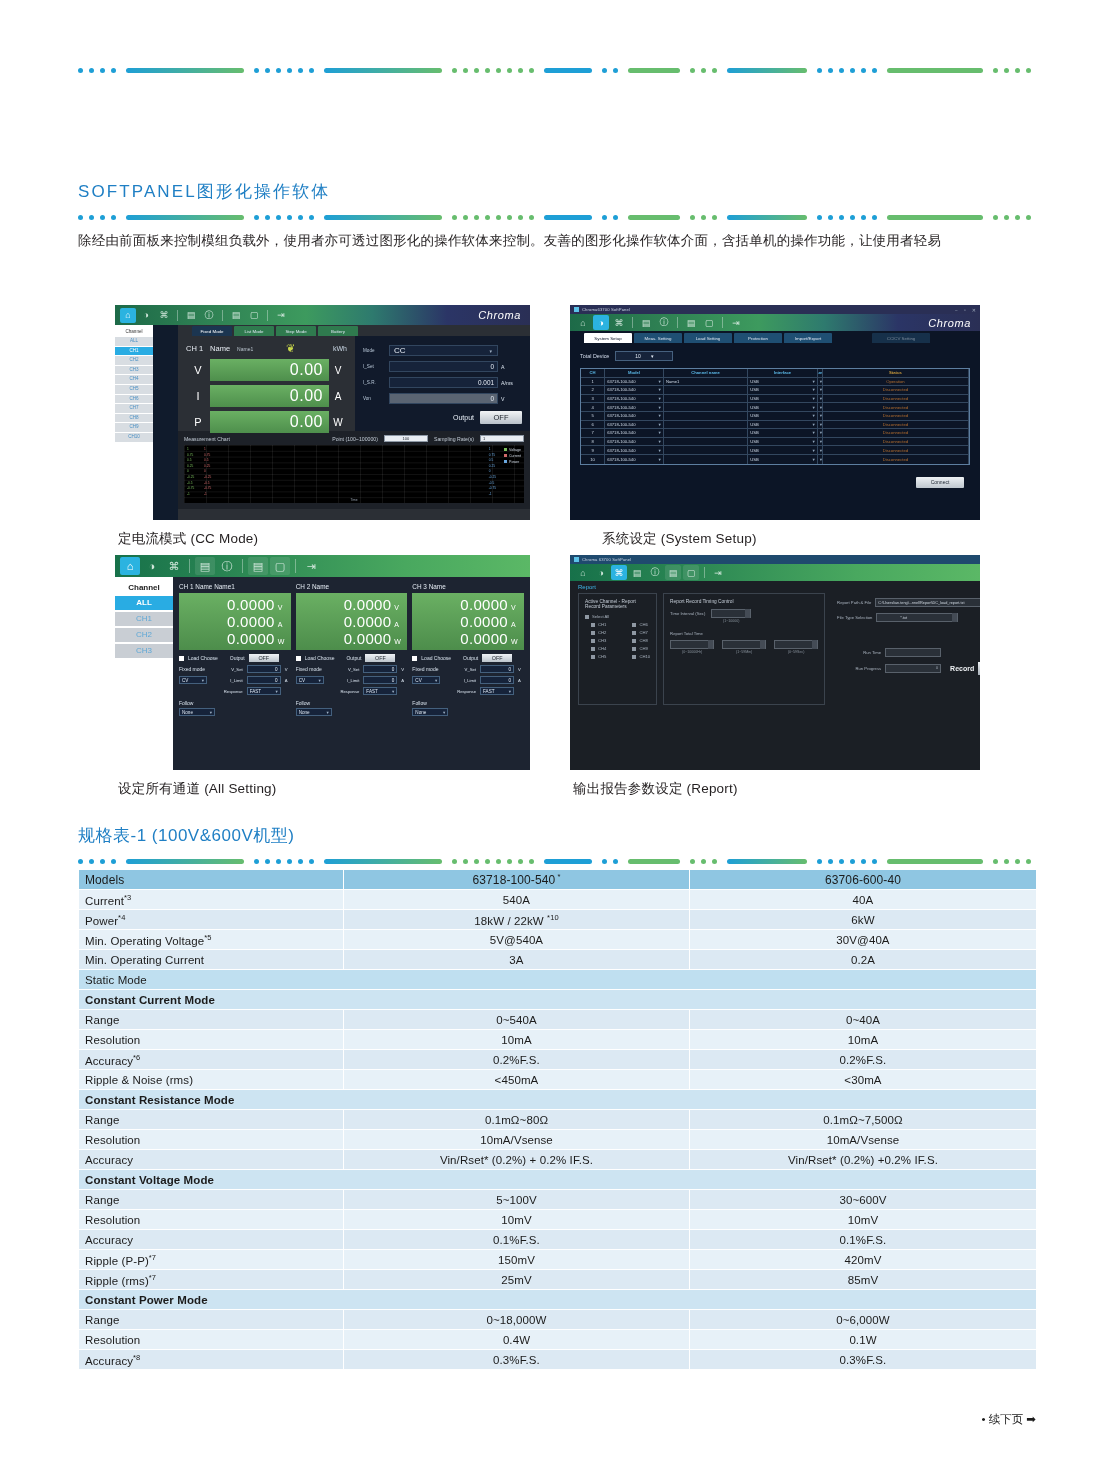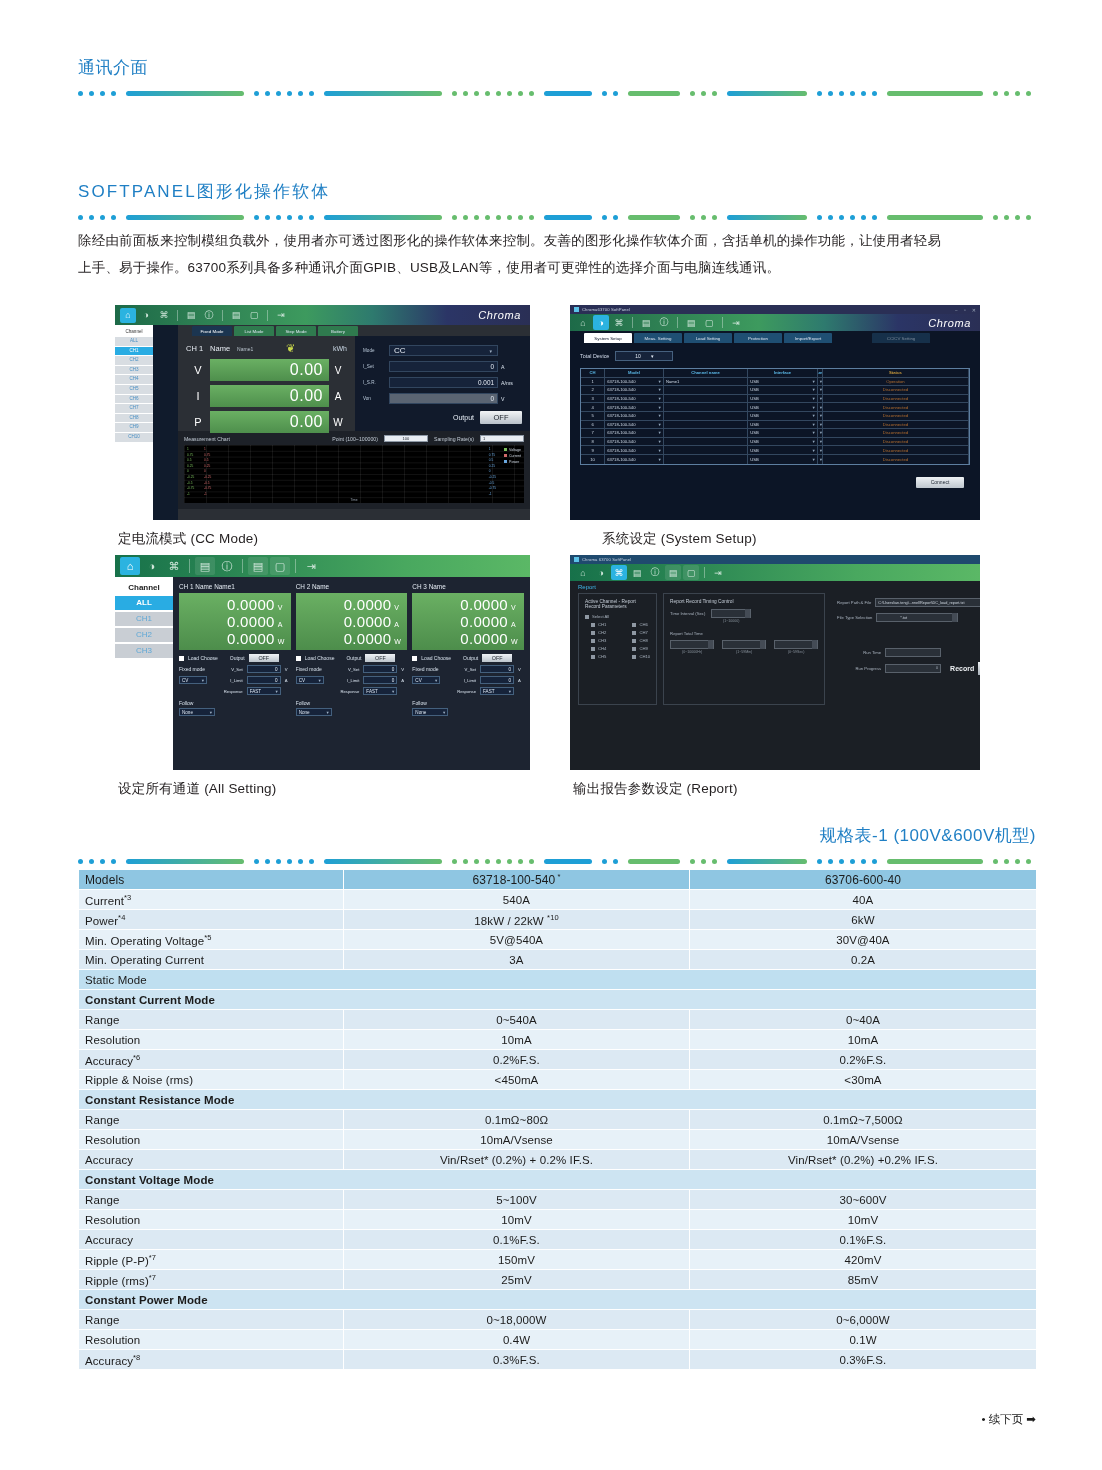--- a/index.html
+++ b/index.html
@@ -248,21 +248,20 @@
   sup { font-size:7.5px; vertical-align:super; }
 
   .foot { font-size:11.5px; color:#1b1b1b; text-align:right; }
 </style>
 </head>
 <body>
 
 <div class="page">
 
   <div style="position:absolute;left:78px;top:56px;width:958px;">
-    <div class="sec-head">通讯介面</div>
     <div class="deco" style="margin-top:11px;">
         <i style="left: 0px; width: 5px; background: rgb(30, 159, 214);"></i>
         <i style="left: 11px; width: 5px; background: rgb(30, 159, 214);"></i>
         <i style="left: 22px; width: 5px; background: rgb(30, 159, 214);"></i>
         <i style="left: 33px; width: 5px; background: rgb(30, 159, 214);"></i>
         <i style="left: 48px; width: 118px; background: linear-gradient(90deg, rgb(30, 159, 214), rgb(103, 189, 110));"></i>
         <i style="left: 176px; width: 5px; background: rgb(30, 159, 214);"></i>
         <i style="left: 187px; width: 5px; background: rgb(30, 159, 214);"></i>
         <i style="left: 198px; width: 5px; background: rgb(30, 159, 214);"></i>
         <i style="left: 209px; width: 5px; background: rgb(30, 159, 214);"></i>
@@ -337,21 +336,20 @@
         <i style="left: 783px; width: 5px; background: rgb(30, 159, 214);"></i>
         <i style="left: 794px; width: 5px; background: rgb(30, 159, 214);"></i>
         <i style="left: 809px; width: 96px; background: rgb(103, 189, 110);"></i>
         <i style="left: 915px; width: 5px; background: rgb(103, 189, 110);"></i>
         <i style="left: 926px; width: 5px; background: rgb(103, 189, 110);"></i>
         <i style="left: 937px; width: 5px; background: rgb(103, 189, 110);"></i>
         <i style="left: 948px; width: 5px; background: rgb(103, 189, 110);"></i>
       </div>
     <div class="body-text" style="margin-top:6px;">
       <div>除经由前面板来控制模组负载外，使用者亦可透过图形化的操作软体来控制。友善的图形化操作软体介面，含括单机的操作功能，让使用者轻易</div>
-      <div>上手、易于操作。63700系列具备多种通讯介面GPIB、USB及LAN等，使用者可更弹性的选择介面与电脑连线通讯。</div>
     </div>
   </div>
 
   <div class="shot" style="left:115px;top:305px;width:415px;height:215px;">
     <div class="toolbar">
       <div class="tb-item active">⌂</div>
       <div class="tb-item">◑</div>
       <div class="tb-item">⌘</div>
       <div class="tb-sep"></div>
       <div class="tb-item">▤</div>
@@ -1034,21 +1032,21 @@
             <span style="font-size:7px;color:#eef1f4;font-weight:bold;margin-left:5px;">Record</span>
             <span class="recbtn">OFF</span>
           </div>
         </div>
 
       </div>
     </div>
   </div>
   <div class="cap" style="position:absolute;left:573px;top:780px;">输出报告参数设定 (Report)</div>
 
-  <div style="position:absolute;left:78px;top:824px;width:958px;text-align:right;">
+  <div style="position:absolute;left:78px;top:824px;width:958px;">
     <div class="sec-head">规格表-1 (100V&amp;600V机型)</div>
     <div class="deco" style="margin-top:11px;">
         <i style="left: 0px; width: 5px; background: rgb(30, 159, 214);"></i>
         <i style="left: 11px; width: 5px; background: rgb(30, 159, 214);"></i>
         <i style="left: 22px; width: 5px; background: rgb(30, 159, 214);"></i>
         <i style="left: 33px; width: 5px; background: rgb(30, 159, 214);"></i>
         <i style="left: 48px; width: 118px; background: linear-gradient(90deg, rgb(30, 159, 214), rgb(103, 189, 110));"></i>
         <i style="left: 176px; width: 5px; background: rgb(30, 159, 214);"></i>
         <i style="left: 187px; width: 5px; background: rgb(30, 159, 214);"></i>
         <i style="left: 198px; width: 5px; background: rgb(30, 159, 214);"></i>

